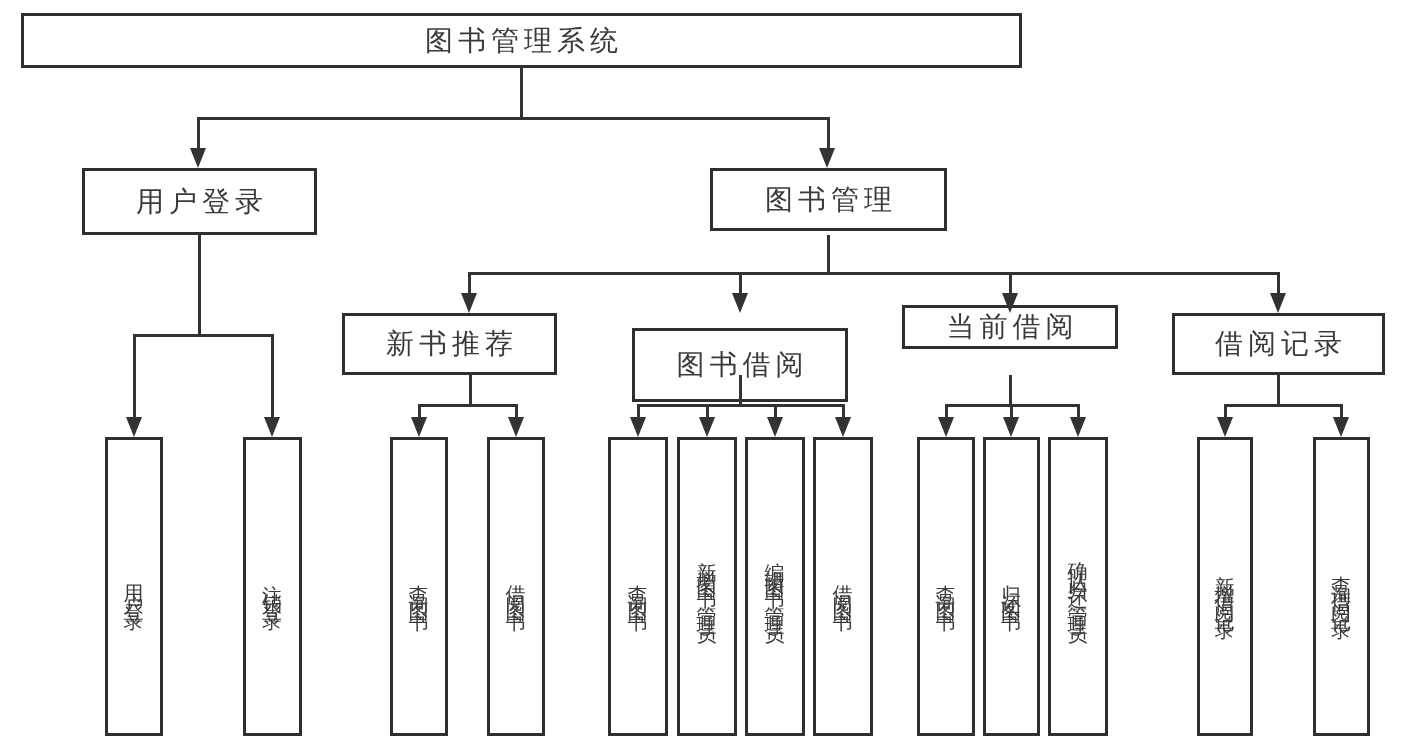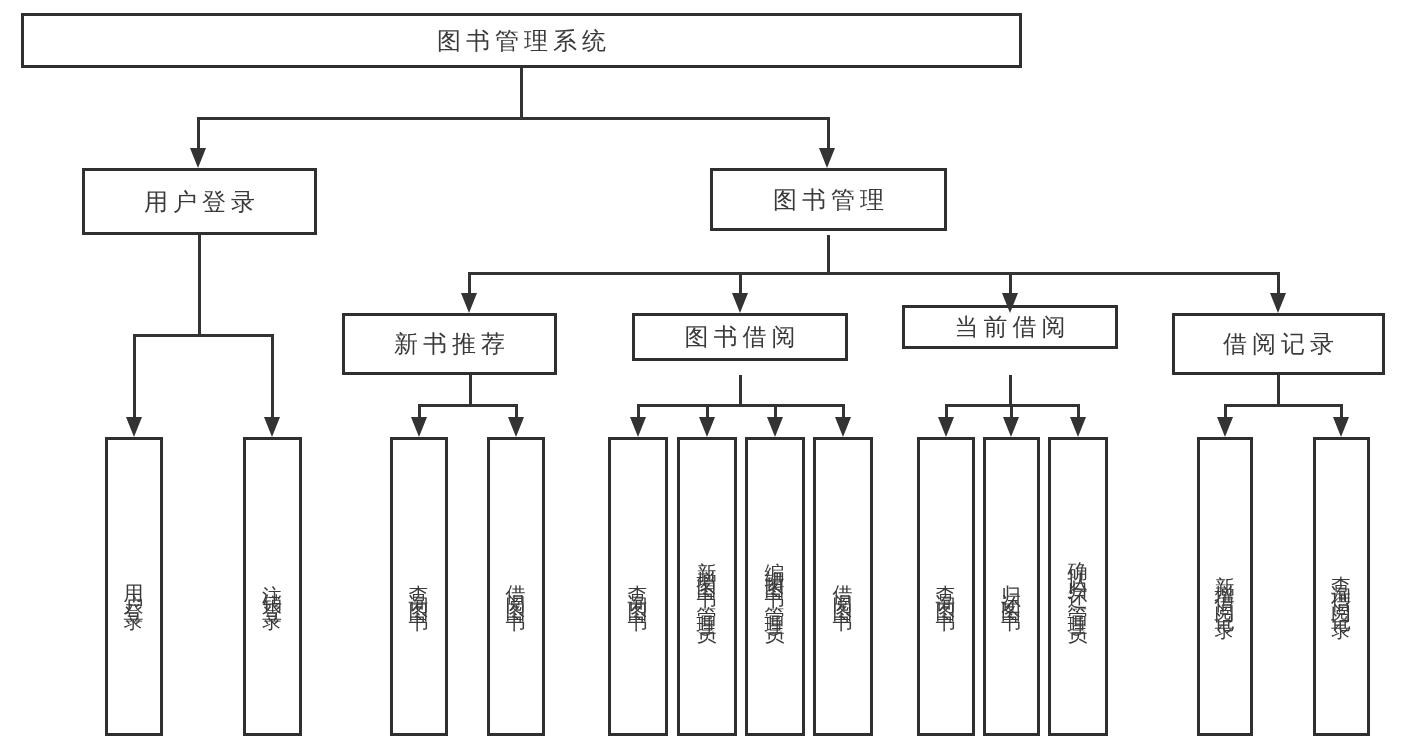--- a/index.html
+++ b/index.html
@@ -19,21 +19,21 @@
     color:var(--text);
   }
   .node{
     position:absolute;
     box-sizing:border-box;
     border:3px solid var(--border);
     background:var(--bg);
     display:flex;
     align-items:center;
     justify-content:center;
-    font-size:24px;
+    font-size:28px;
     color:var(--text);
   }
   .h-node{letter-spacing:5px;text-indent:5px;}
   .v-node{
     writing-mode:vertical-rl;
     text-orientation:mixed;
     letter-spacing:9px;
     font-size:20px;
     line-height:1;
   }
@@ -59,21 +59,21 @@
 <div class="canvas">
 
   <div class="node h-node" style="left:21px;top:13px;width:1001px;height:55px">图书管理系统</div>
 
   <div class="node h-node" style="left:82px;top:168px;width:235px;height:67px">用户登录</div>
 
   <div class="node h-node" style="left:710px;top:168px;width:237px;height:63px">图书管理</div>
 
   <div class="node h-node" style="left:342px;top:313px;width:215px;height:62px">新书推荐</div>
 
-  <div class="node h-node" style="left:632px;top:313px;width:216px;height:48px">图书借阅</div>
+  <div class="node h-node" style="left:632px;top:328px;width:216px;height:74px">图书借阅</div>
 
   <div class="node h-node" style="left:902px;top:305px;width:216px;height:44px">当前借阅</div>
 
   <div class="node h-node" style="left:1172px;top:313px;width:213px;height:62px">借阅记录</div>
 
   <div class="node v-node" style="left:105px;top:437px;width:58px;height:299px">用户登录</div>
 
   <div class="node v-node" style="left:243px;top:437px;width:59px;height:299px">注销登录</div>
 
   <div class="node v-node" style="left:390px;top:437px;width:58px;height:299px">查询图书</div>

